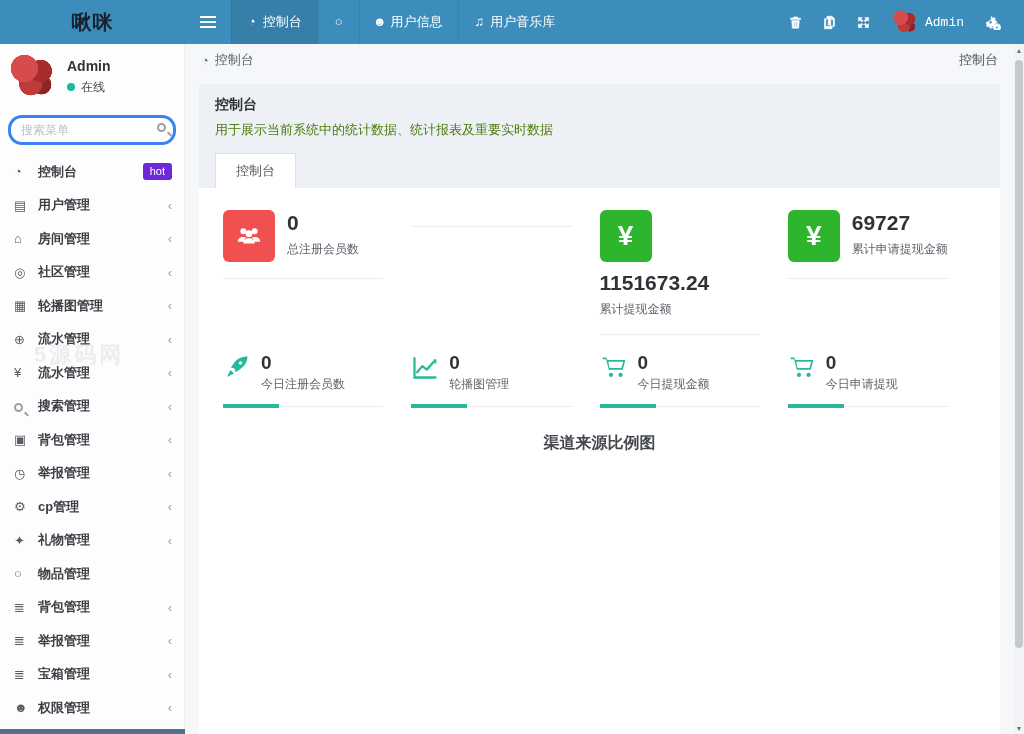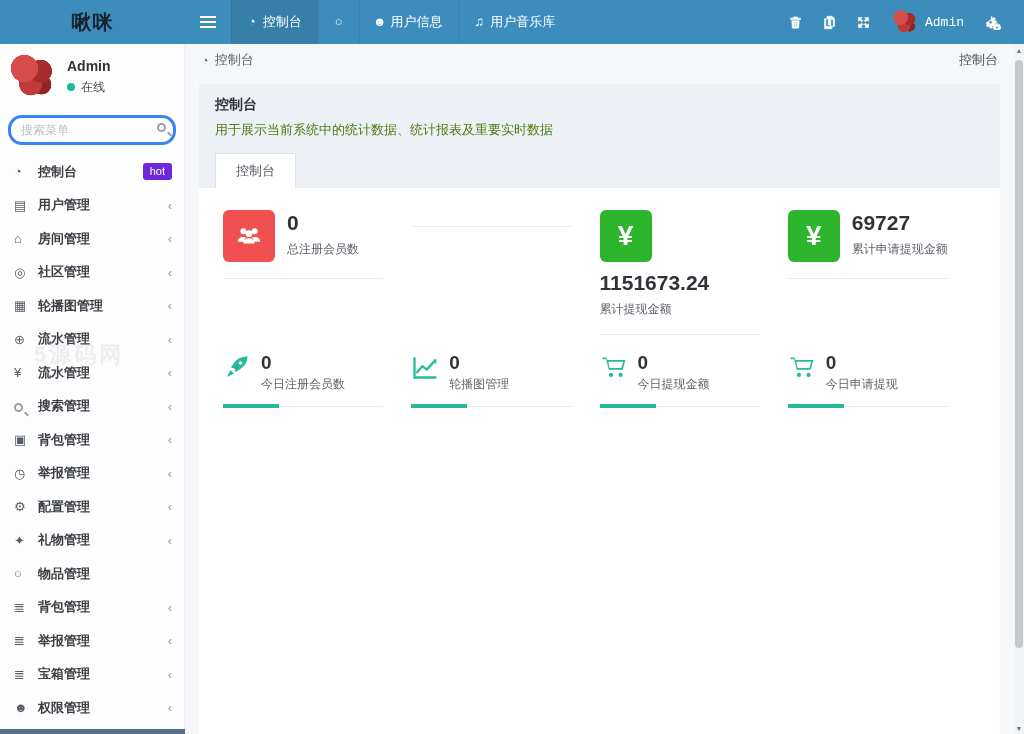--- a/index.html
+++ b/index.html
@@ -206,21 +206,21 @@
         <span class="menu-label">背包管理</span>
         <span class="chev">‹</span>
       </li>
       <li class="menu-item">
         <span class="menu-ico">◷</span>
         <span class="menu-label">举报管理</span>
         <span class="chev">‹</span>
       </li>
       <li class="menu-item">
         <span class="menu-ico">⚙</span>
-        <span class="menu-label">配置管理</span>
+        <span class="menu-label">cp管理</span>
         <span class="chev">‹</span>
       </li>
       <li class="menu-item">
         <span class="menu-ico">✦</span>
         <span class="menu-label">礼物管理</span>
         <span class="chev">‹</span>
       </li>
       <li class="menu-item">
         <span class="menu-ico">○</span>
         <span class="menu-label">物品管理</span>
@@ -368,20 +368,21 @@
                 <circle cx="23.5" cy="25" r="2.4"></circle>
               </svg></span>
             <div>
               <div class="mini-value">0</div>
               <div class="mini-label">今日申请提现</div>
             </div>
           </div>
           <div class="u-line"></div>
         </div>
       </div>
+    <div class="chart-title">渠道来源比例图</div>
     <div style="height:300px;"></div>
   </div>
 </div>
 
 <div class="vscroll">
   <div class="arrow" style="top:0">▲</div>
   <div class="thumb"></div>
   <div class="arrow" style="bottom:0">▼</div>
 </div>
 

